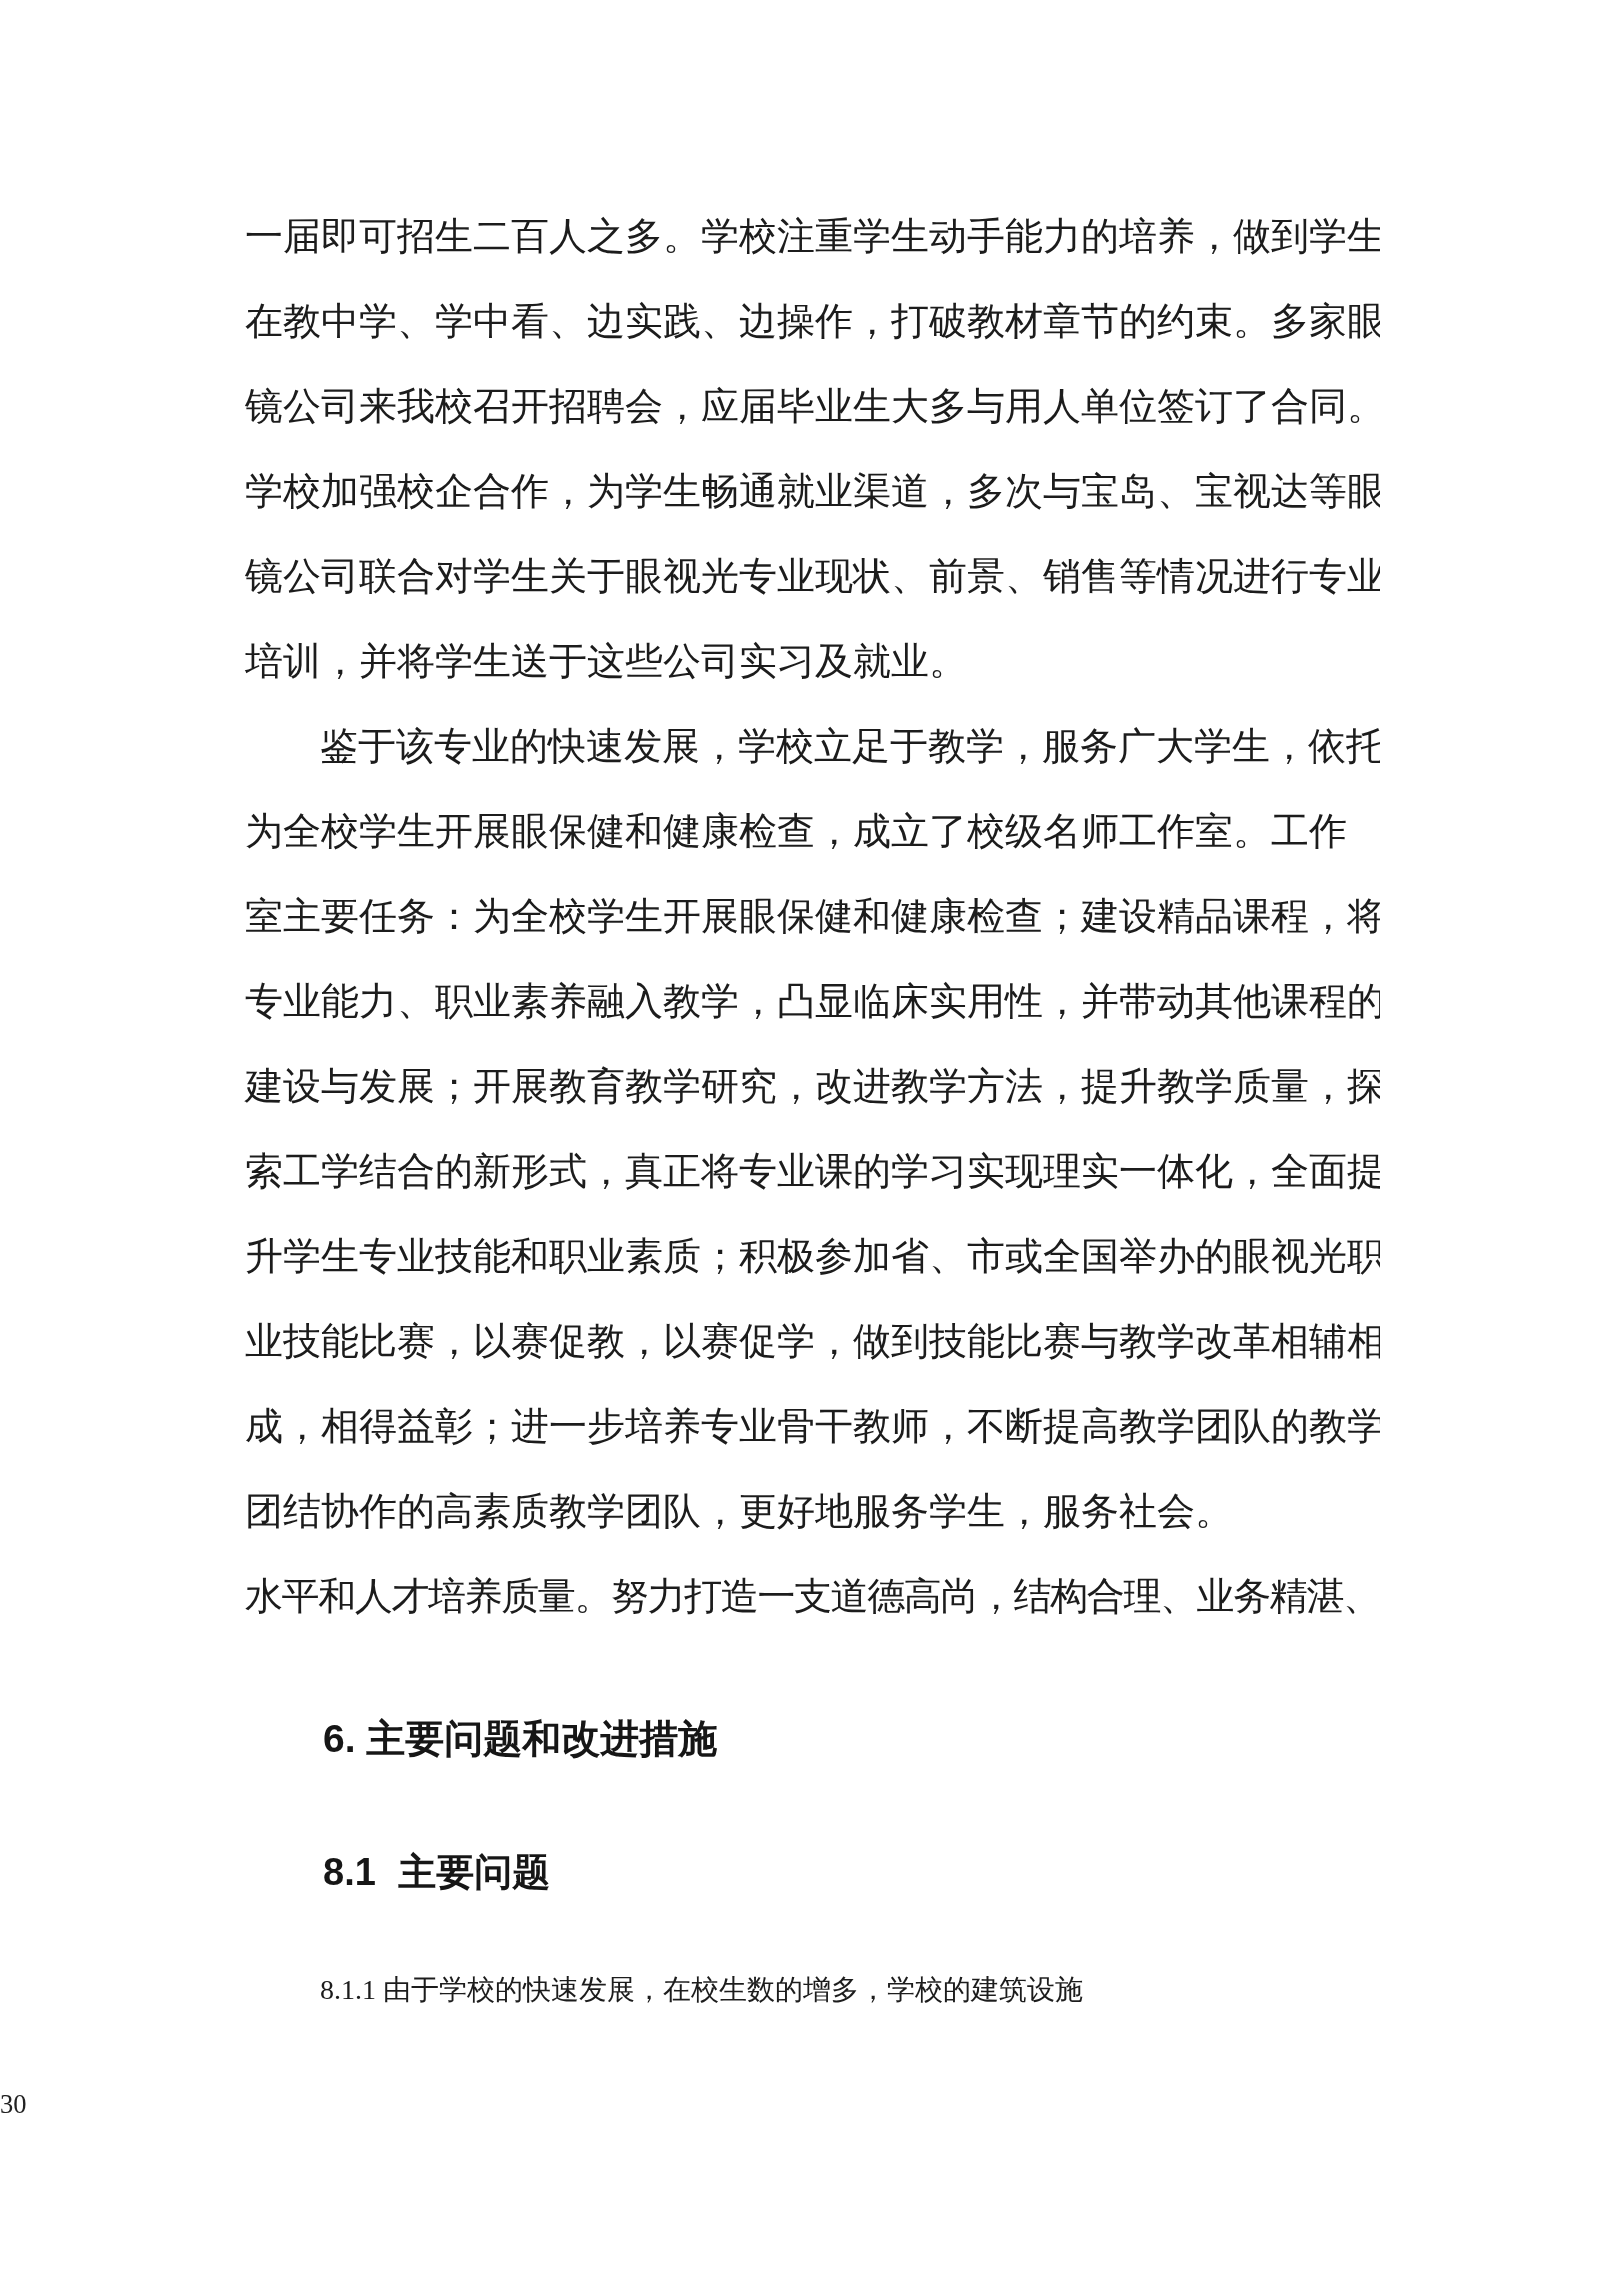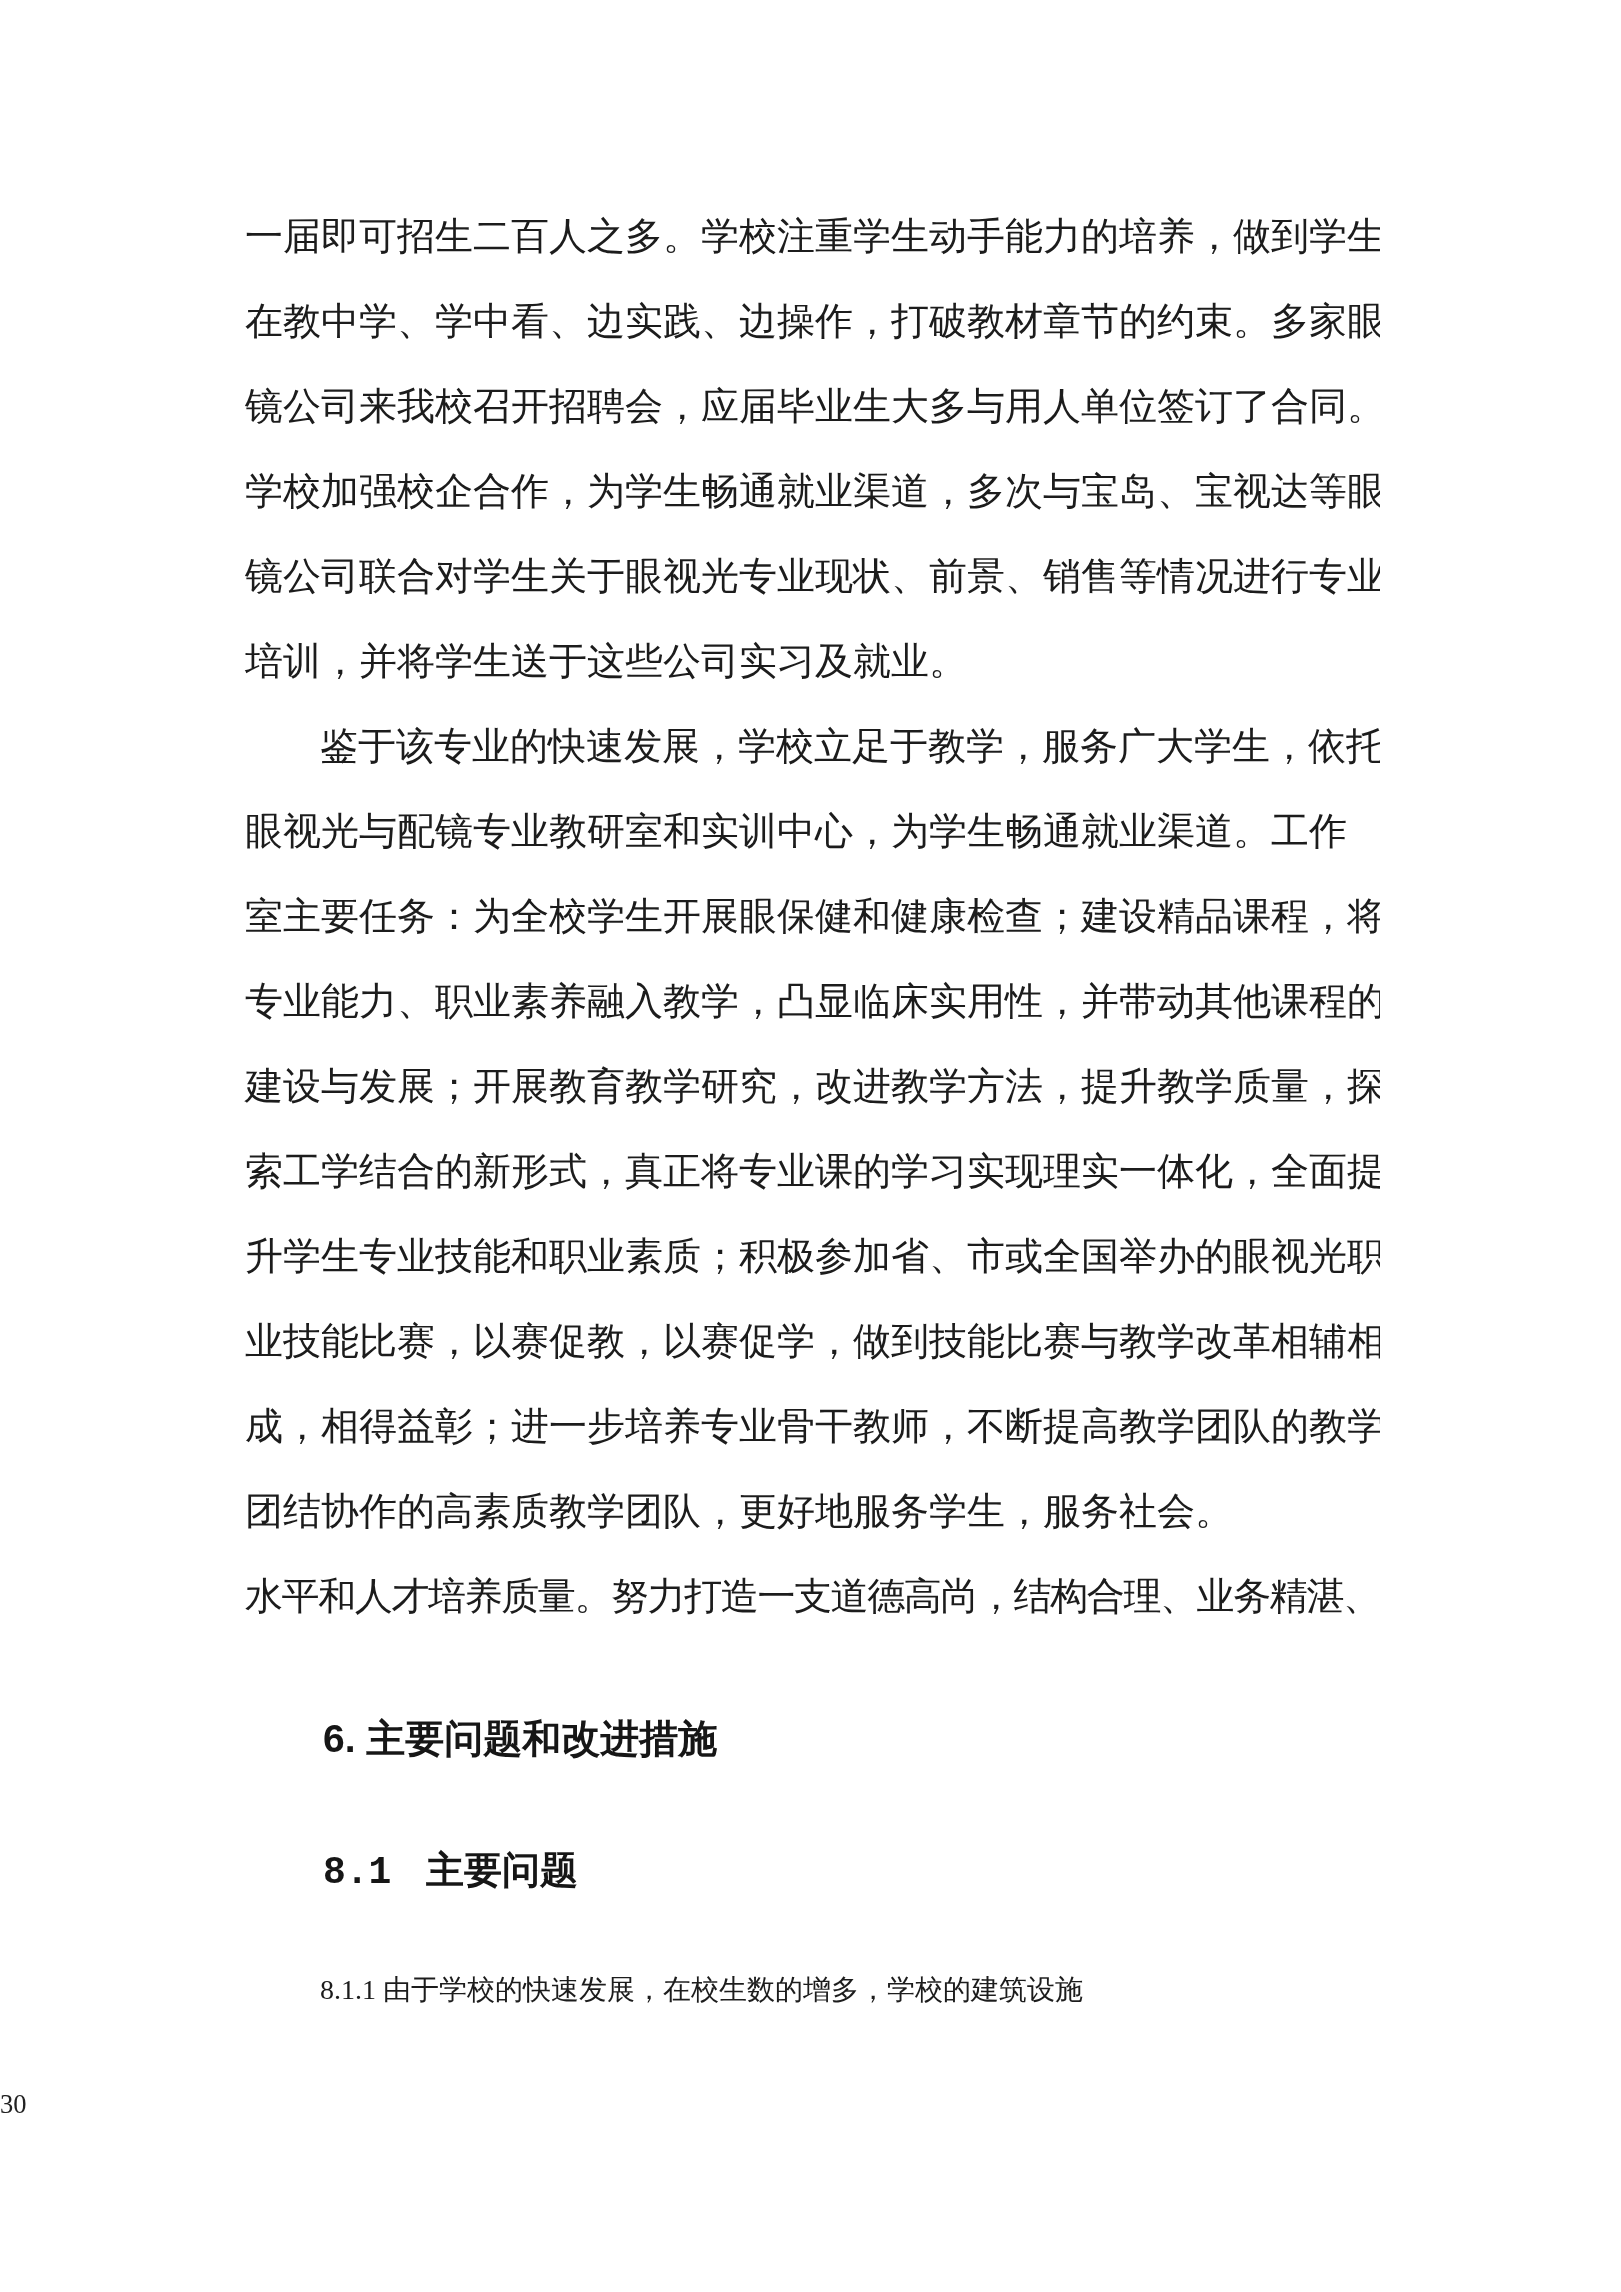--- a/index.html
+++ b/index.html
@@ -42,21 +42,21 @@
     padding-left: 78px;
     font-family: "Liberation Sans", sans-serif;
     font-weight: 700;
     font-size: 39px;
     line-height: 85px;
     color: #161616;
   }
   h2.subsec {
     margin: 49px 0 0 0;
     padding-left: 78px;
-    font-family: Liberation Mono, monospace;
+    font-family: Liberation Sans, sans-serif;
     font-weight: 700;
     font-size: 38px;
     line-height: 85px;
     word-spacing: 11.8px;
     color: #161616;
   }
   .subpara {
     margin-top: 32px;
     font-size: 28px;
     line-height: 85px;
@@ -84,21 +84,21 @@
 <div class="page">
   <div class="content">
     <div id="bodytext">
         <div class="line fill">一届即可招生二百人之多。学校注重学生动手能力的培养，做到学生</div>
         <div class="line fill">在教中学、学中看、边实践、边操作，打破教材章节的约束。多家眼</div>
         <div class="line fill">镜公司来我校召开招聘会，应届毕业生大多与用人单位签订了合同。</div>
         <div class="line fill">学校加强校企合作，为学生畅通就业渠道，多次与宝岛、宝视达等眼</div>
         <div class="line fill">镜公司联合对学生关于眼视光专业现状、前景、销售等情况进行专业</div>
         <div class="line">培训，并将学生送于这些公司实习及就业。</div>
         <div class="line fill ind">鉴于该专业的快速发展，学校立足于教学，服务广大学生，依托</div>
-        <div class="line fill">眼视光与配镜专业教研室和实训中心，为学生畅通就业渠道。工作</div>
+        <div class="line fill">为全校学生开展眼保健和健康检查，成立了校级名师工作室。工作</div>
         <div class="line fill">室主要任务：为全校学生开展眼保健和健康检查；建设精品课程，将</div>
         <div class="line fill">专业能力、职业素养融入教学，凸显临床实用性，并带动其他课程的</div>
         <div class="line fill">建设与发展；开展教育教学研究，改进教学方法，提升教学质量，探</div>
         <div class="line fill">索工学结合的新形式，真正将专业课的学习实现理实一体化，全面提</div>
         <div class="line fill">升学生专业技能和职业素质；积极参加省、市或全国举办的眼视光职</div>
         <div class="line fill">业技能比赛，以赛促教，以赛促学，做到技能比赛与教学改革相辅相</div>
         <div class="line fill">成，相得益彰；进一步培养专业骨干教师，不断提高教学团队的教学</div>
         <div class="line">团结协作的高素质教学团队，更好地服务学生，服务社会。</div>
         <div class="line fill tight">水平和人才培养质量。努力打造一支道德高尚，结构合理、业务精湛、</div>
       </div>

